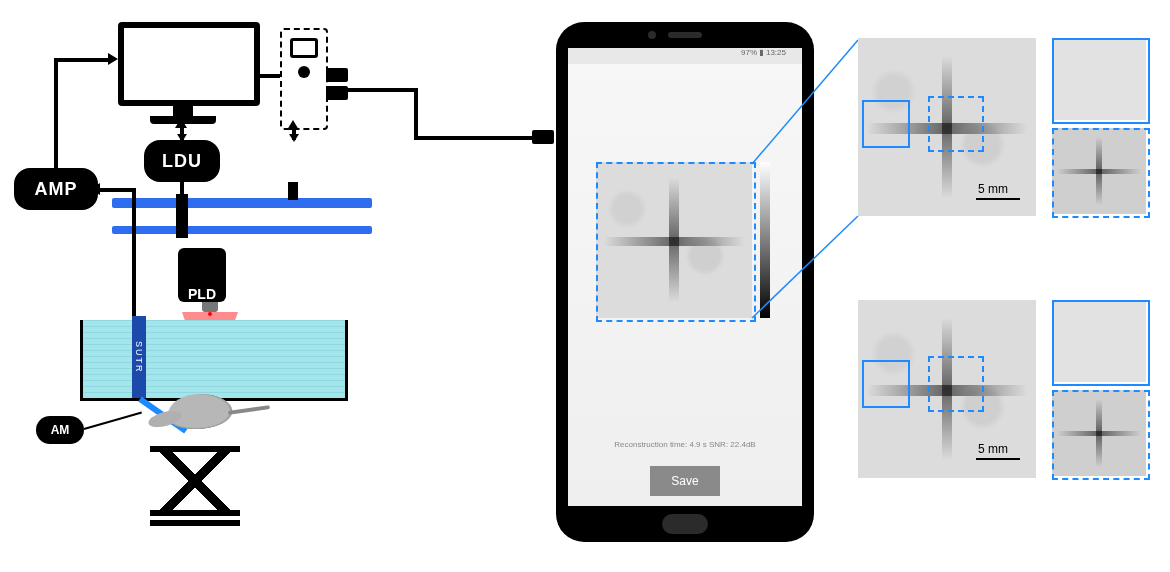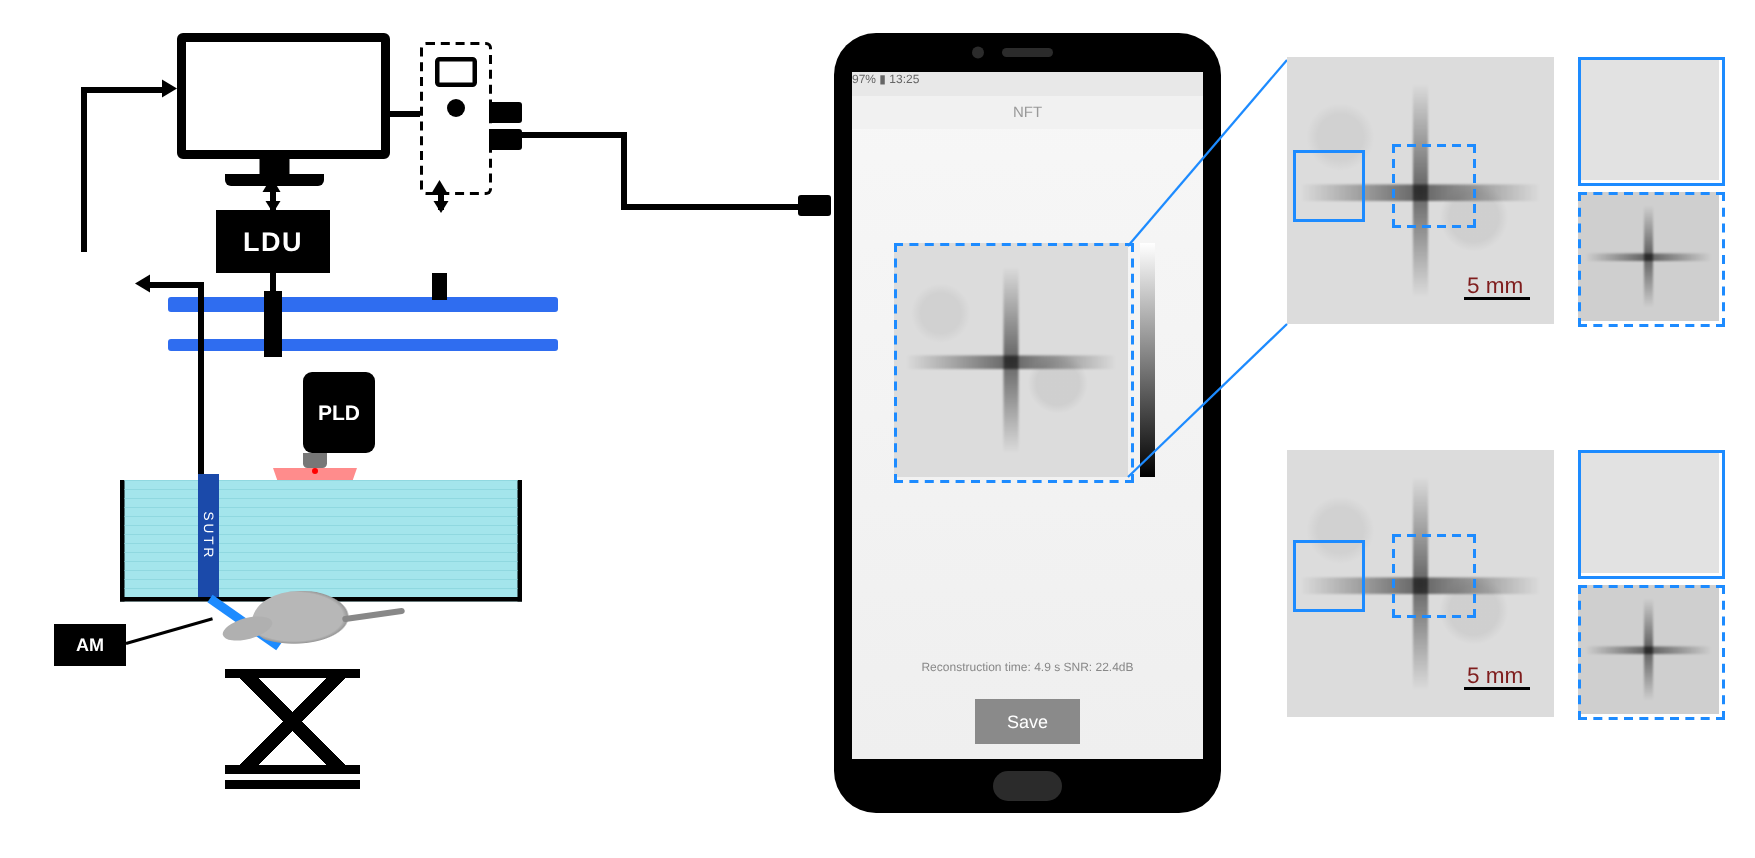--- a/index.html
+++ b/index.html
@@ -1,17 +1,17 @@
 <!DOCTYPE html>
 <html><head>
 <meta charset="utf-8">
 <style>
   html,body{margin:0;padding:0;background:#fff;font-family:Arial,Helvetica,sans-serif}
   .canvas{position:relative;width:1170px;height:572px;overflow:hidden}
-  .blk{position:absolute;background:#000;color:#fff;border-radius:0;display:flex;align-items:center;justify-content:center;font-weight:700}
+  .blk{position:absolute;background:#000;color:#fff;border-radius:16px;display:flex;align-items:center;justify-content:center;font-weight:700}
   .blk-sm{font-size:18px;letter-spacing:1px}
   .blk-xs{font-size:12px}
   .line{position:absolute;background:#000}
   .arrowR{position:absolute;width:0;height:0;border-top:6px solid transparent;border-bottom:6px solid transparent;border-left:10px solid #000}
   .arrowL{position:absolute;width:0;height:0;border-top:6px solid transparent;border-bottom:6px solid transparent;border-right:10px solid #000}
   .arrowU{position:absolute;width:0;height:0;border-left:6px solid transparent;border-right:6px solid transparent;border-bottom:10px solid #000}
   .water{position:absolute;background:#a4e5ec;border:3px solid #000}
   .water-lines{position:absolute;inset:0;background:repeating-linear-gradient(to bottom,#90d8e0 0 1px,transparent 1px 6px)}
   .dashed-box{position:absolute;border:2px dashed #1d8bff;background:rgba(255,255,255,0)}
   .solid-box{position:absolute;border:2px solid #1d8bff}
@@ -19,21 +19,21 @@
   .phone-screen{position:absolute;background:linear-gradient(#f7f7f7,#efefef)}
   .scan-img{position:absolute;background:#d9d9d9}
   .scan-cross::before,.scan-cross::after{content:"";position:absolute;background:linear-gradient(to right,rgba(0,0,0,0),rgba(0,0,0,.55),rgba(0,0,0,0));filter:blur(.6px)}
   .scan-cross::before{left:5%;right:5%;top:48%;height:6%;}
   .scan-cross::after{top:10%;bottom:10%;left:47%;width:6%;background:linear-gradient(to bottom,rgba(0,0,0,0),rgba(0,0,0,.55),rgba(0,0,0,0))}
   .noise{background:
      radial-gradient(circle at 20% 30%,rgba(0,0,0,.05) 0 8%,transparent 12%),
      radial-gradient(circle at 70% 60%,rgba(0,0,0,.06) 0 10%,transparent 14%),
      #dcdcdc}
   .btn{position:absolute;background:#8a8a8a;color:#fff;display:flex;align-items:center;justify-content:center;font-size:12px}
-  .scale-label{position:absolute;font-size:15px;color:#7f1d1d}
+  .scale-label{position:absolute;font-size:12px;color:#000000}
   .scale-bar{position:absolute;height:2px;background:#000}
   .gray-bar{position:absolute;background:linear-gradient(#fff,#000)}
   
   .monitor-body{position:absolute;border:6px solid #000;border-radius:4px;background:#fff}
   .monitor-stand{position:absolute;background:#000;border-radius:0 0 4px 4px}
   .tower{position:absolute;border:4px solid #000;border-radius:4px;background:#fff}
   .tower::before{content:"";position:absolute;left:8px;right:8px;top:8px;height:14px;border:3px solid #000;border-radius:3px}
   .tower::after{content:"";position:absolute;left:50%;transform:translateX(-50%);top:36px;width:12px;height:12px;background:#000;border-radius:50%}
   .dashed{border:2px dashed #000}
   .pld{position:absolute;background:#000;border-radius:6px}
@@ -58,20 +58,23 @@
 <div class="canvas">
 
   <div class="monitor-body" style="left:118px;top:22px;width:130px;height:72px"></div>
   <div style="position:absolute;left:173px;top:100px;width:20px;height:18px;background:#000"></div>
   <div class="monitor-stand" style="left:150px;top:116px;width:66px;height:8px"></div>
 
   <div class="tower dashed" style="left:280px;top:28px;width:44px;height:98px"></div>
 
   <div class="line" style="left:254px;top:74px;width:26px;height:4px"></div>
 
+  <div class="blk blk-sm" style="left:14px;top:168px;width:84px;height:42px">
+      <span>AMP</span>
+    </div>
 
   <div class="line" style="left:54px;top:60px;width:4px;height:108px"></div>
   <div class="line" style="left:54px;top:58px;width:58px;height:4px"></div>
   <div class="arrowR" style="left:108px;top:53px"></div>
 
   <div class="blk blk-sm" style="left:144px;top:140px;width:76px;height:42px">
       <span>LDU</span>
     </div>
 
   <div class="line" style="left:180px;top:124px;width:4px;height:16px"></div>
@@ -83,21 +86,21 @@
   <div class="arrowU" style="left:287px;top:120px"></div>
   <div class="tiny-arrow" style="left:289px;top:134px"></div>
 
   <div style="position:absolute;left:112px;top:198px;width:260px;height:10px;background:#2f6df0;border-radius:2px"></div>
   <div style="position:absolute;left:112px;top:226px;width:260px;height:8px;background:#2f6df0;border-radius:2px"></div>
   <div style="position:absolute;left:176px;top:194px;width:12px;height:44px;background:#000"></div>
   <div style="position:absolute;left:288px;top:182px;width:10px;height:18px;background:#000"></div>
 
   <div class="line" style="left:180px;top:182px;width:4px;height:14px"></div>
 
-  <div class="pld" style="left:202px;top:248px;width:48px;height:54px;display:flex;align-items:center;justify-content:center;color:#fff;font-weight:700;font-size:14px">
+  <div class="pld" style="left:178px;top:248px;width:48px;height:54px;display:flex;align-items:flex-end;justify-content:center;color:#fff;font-weight:700;font-size:14px">
       <span>PLD</span>
     </div>
 
   <div style="position:absolute;left:202px;top:302px;width:16px;height:10px;background:#777;border-radius:0 0 3px 3px"></div>
 
   <div class="beam" style="left:182px;top:312px"></div>
   <div class="beam-apex" style="left:208px;top:312px"></div>
 
   <div class="water" style="left:80px;top:320px;width:262px;height:78px;border-top:none">
     <div class="water-lines"></div>
@@ -132,25 +135,22 @@
 
   <div class="phone" style="left:556px;top:22px;width:258px;height:520px"></div>
 
   <div style="position:absolute;left:668px;top:32px;width:34px;height:6px;background:#2b2b2b;border-radius:3px"></div>
   <div style="position:absolute;left:648px;top:31px;width:8px;height:8px;background:#2b2b2b;border-radius:50%"></div>
 
   <div style="position:absolute;left:662px;top:514px;width:46px;height:20px;background:#2b2b2b;border-radius:10px"></div>
 
   <div class="phone-screen" style="left:568px;top:48px;width:234px;height:458px"></div>
 
-  <div style="position:absolute;left:568px;top:48px;width:234px;height:16px;background:#e8e8e8;font-size:8px;color:#666;text-align:left;padding-right:4px;box-sizing:border-box">97% ▮ 13:25</div>
+  <div style="position:absolute;left:568px;top:48px;width:234px;height:16px;background:#e8e8e8;font-size:8px;color:#666;text-align:right;padding-right:16px;box-sizing:border-box">97% ▮ 13:25</div>
 
-  <div style="position:absolute;left:568px;top:64px;width:234px;height:22px;background:#f1f1f1;color:#999;font-size:10px;display:flex;align-items:center;justify-content:center">
-      <span>NFT</span>
-    </div>
 
   <div class="scan-img scan-cross noise" style="left:596px;top:162px;width:156px;height:156px"></div>
 
   <div class="gray-bar" style="left:760px;top:162px;width:10px;height:156px"></div>
 
   <div class="dashed-box" style="left:596px;top:162px;width:156px;height:156px"></div>
 
   <div style="position:absolute;left:580px;top:440px;width:210px;text-align:center;font-size:8px;color:#888">Reconstruction time: 4.9 s  SNR: 22.4dB</div>
 
   <div class="btn" style="left:650px;top:466px;width:70px;height:30px">

